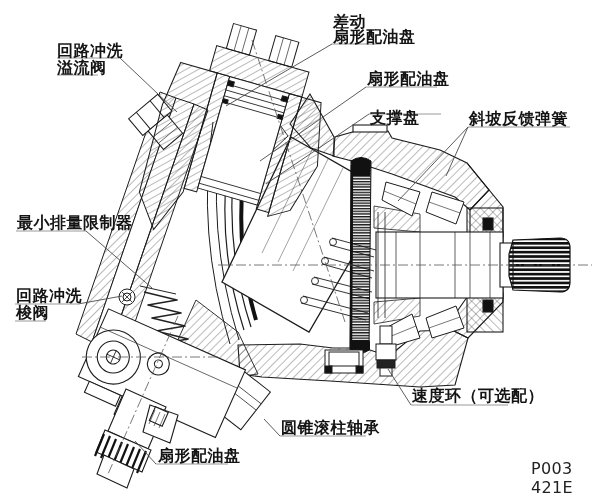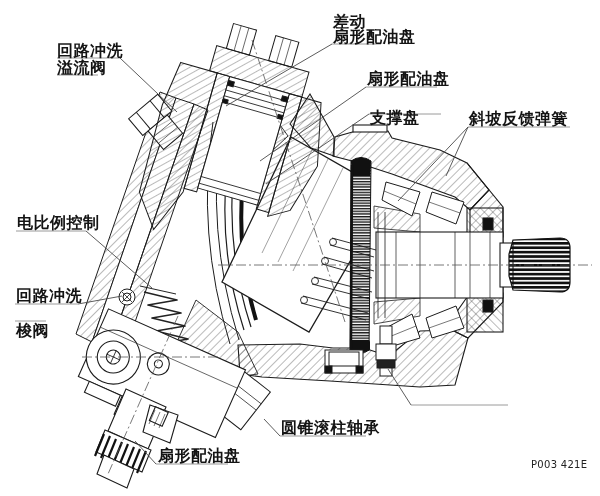--- a/index.html
+++ b/index.html
@@ -1,21 +1,21 @@
 <!DOCTYPE html>
 <html><head>
 <meta charset="utf-8">
 <style>
   html,body{margin:0;padding:0;background:#fff;}
   #stage{position:relative;width:600px;height:496px;background:#fff;overflow:hidden;
          font-family:"DejaVu Sans","Liberation Sans",sans-serif;}
   #drawing{position:absolute;left:0;top:0;}
   .label{position:absolute;font-size:16px;font-weight:600;color:#141414;
          letter-spacing:.5px;white-space:nowrap;line-height:13px;}
-  .pn{position:absolute;font-size:10px;font-weight:400;color:#222;letter-spacing:.3px;}
+  .pn{position:absolute;font-size:16px;font-weight:400;color:#222;letter-spacing:.3px;}
 </style>
 </head>
 <body>
 
 <div id="stage">
 
 <svg id="drawing" width="600" height="496" viewBox="0 0 600 496">
   <defs>
     <pattern id="h1" width="6" height="6" patternUnits="userSpaceOnUse" patternTransform="rotate(45)">
       <line x1="0" y1="0" x2="0" y2="6" stroke="#3a3a3a" stroke-width="0.7"></line>
@@ -260,23 +260,24 @@
 
 <div class="label" style="left:57px;top:44px">回路冲洗</div>
 <div class="label" style="left:57px;top:61px">溢流阀</div>
 
 <div class="label" style="left:333px;top:15px">差动</div>
 <div class="label" style="left:333px;top:30px">扇形配油盘</div>
 
 <div class="label" style="left:367px;top:72px">扇形配油盘</div>
 <div class="label" style="left:370px;top:111px">支撑盘</div>
 <div class="label" style="left:469px;top:112px">斜坡反馈弹簧</div>
-<div class="label" style="left:17px;top:216px">电比例控制</div>
+<div class="label" style="left:17px;top:216px">最小排量限制器</div>
 
 <div class="label" style="left:16px;top:289px">回路冲洗</div>
-<div class="label" style="left:16px;top:324px">梭阀</div>
+<div class="label" style="left:16px;top:306px">梭阀</div>
 
 <div class="label" style="left:158px;top:449px">扇形配油盘</div>
 <div class="label" style="left:281px;top:421px">圆锥滚柱轴承</div>
+<div class="label" style="left:412px;top:389px">速度环（可选配）</div>
 
 <div class="pn" style="left:531px;top:459px">P003 421E</div>
 
 </div>
 
 </body></html>

